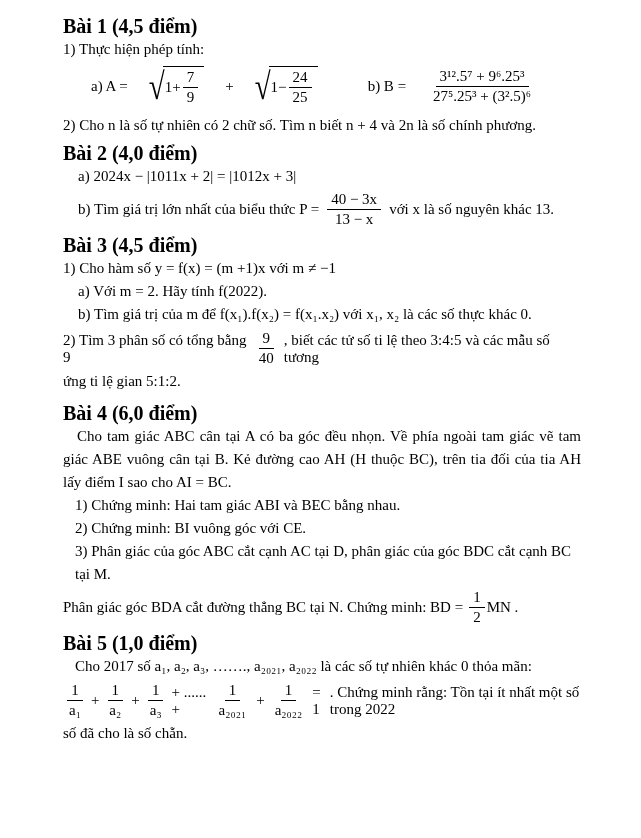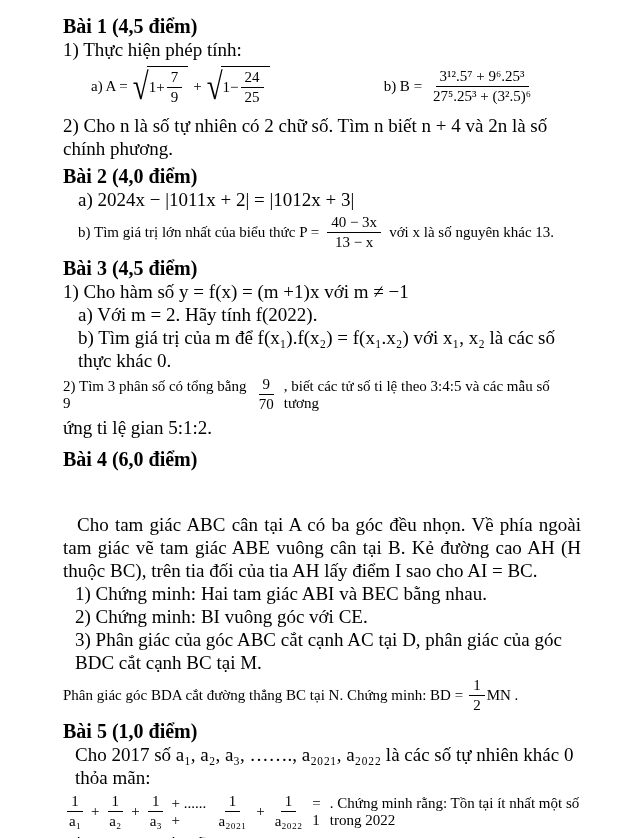--- a/index.html
+++ b/index.html
@@ -13,28 +13,28 @@
 
   
   .header { display: flex; margin-bottom: 14px; }
   .h-left { width: 218px; text-align: center; font-weight: bold; font-size: 14px; line-height: 21px; padding-top: 4px; }
   .h-right { flex: 1; text-align: center; font-weight: bold; font-size: 14px; line-height: 21px; }
   .underlined { text-decoration: underline; }
   .duration { font-weight: normal; font-style: italic; font-size: 14px; }
 
   
   .sec-title { font-weight: bold; font-size: 20px; line-height: 24px; }
-  .t { font-size: 19px; line-height: 23px; }
+  .t { font-size: 15px; line-height: 23px; }
   .ind1 { padding-left: 15px; }
   .ind2 { padding-left: 12px; }
-  .para { text-align: justify; text-indent: 14px; margin-top: 42px; }
+  .para { text-align: justify; text-indent: 14px; }
 
   
   .math-row { display: flex; align-items: center; font-size: 15px; }
-  .expr { display: inline-flex; align-items: center; gap: 5px; }
+  .expr { display: inline-flex; align-items: center; gap: 21px; }
   .frac { display: inline-flex; flex-direction: column; align-items: center; line-height: 1.15; vertical-align: middle; margin: 0 2px; }
   .fnum { padding: 0 4px 1px; border-bottom: 1.3px solid #000; text-align: center; }
   .fden { padding: 1px 4px 0; text-align: center; }
   .sqrt { display: inline-flex; align-items: stretch; }
   .sqrt-sym { display: flex; align-items: center; font-size: 29px; transform: scaleY(1.3); margin-right: -2px; font-weight: 400; }
   .sqrt-body { display: inline-flex; align-items: center; border-top: 1.4px solid #000; padding: 2px 4px 0 2px; }
   .row-b1 { margin: 5px 0 7px; }
   .b-expr { margin-left: auto; margin-right: 44px; align-items: center; }
   .row-inline { margin: 3px 0 5px; gap: 6px; }
   .sum-row { gap: 4px; margin: 4px 0 2px; }
@@ -94,21 +94,21 @@
   </div>
 
   <div class="sec-title">Bài 3 (4,5 điểm)</div>
   <div class="t">1) Cho hàm số y = f(x) = (m +1)x  với m ≠ −1</div>
   <div class="t ind1">a) Với m = 2. Hãy tính f(2022).</div>
   <div class="t ind1">b) Tìm giá trị của m để f(x₁).f(x₂) = f(x₁.x₂) với x₁, x₂ là các số thực khác 0.</div>
   <div class="math-row sum-row">
     <span>2) Tìm 3 phân số có tổng bằng 9</span>
     <span class="frac" style="margin-left:-2px">
       <span class="fnum">9</span>
-      <span class="fden">70</span>
+      <span class="fden">40</span>
     </span>
     <span>, biết các tử số ti lệ theo 3:4:5 và các mẫu số tương</span>
   </div>
   <div class="t">ứng ti lệ gian 5:1:2.</div>
 
   <div class="sec-title" style="margin-top:8px">Bài 4 (6,0 điểm)</div>
   <div class="t para">Cho tam giác ABC cân tại A có ba góc đều nhọn. Về phía ngoài tam giác vẽ tam giác ABE vuông cân tại B. Kẻ đường cao AH (H thuộc BC), trên tia đối của tia AH lấy điểm I sao cho AI = BC.</div>
   <div class="t ind2">1) Chứng minh: Hai tam giác ABI và BEC bằng nhau.</div>
   <div class="t ind2">2) Chứng minh: BI vuông góc với CE.</div>
   <div class="t ind2">3) Phân giác của góc ABC cắt cạnh AC tại D, phân giác của góc BDC cắt cạnh BC tại M.</div>

